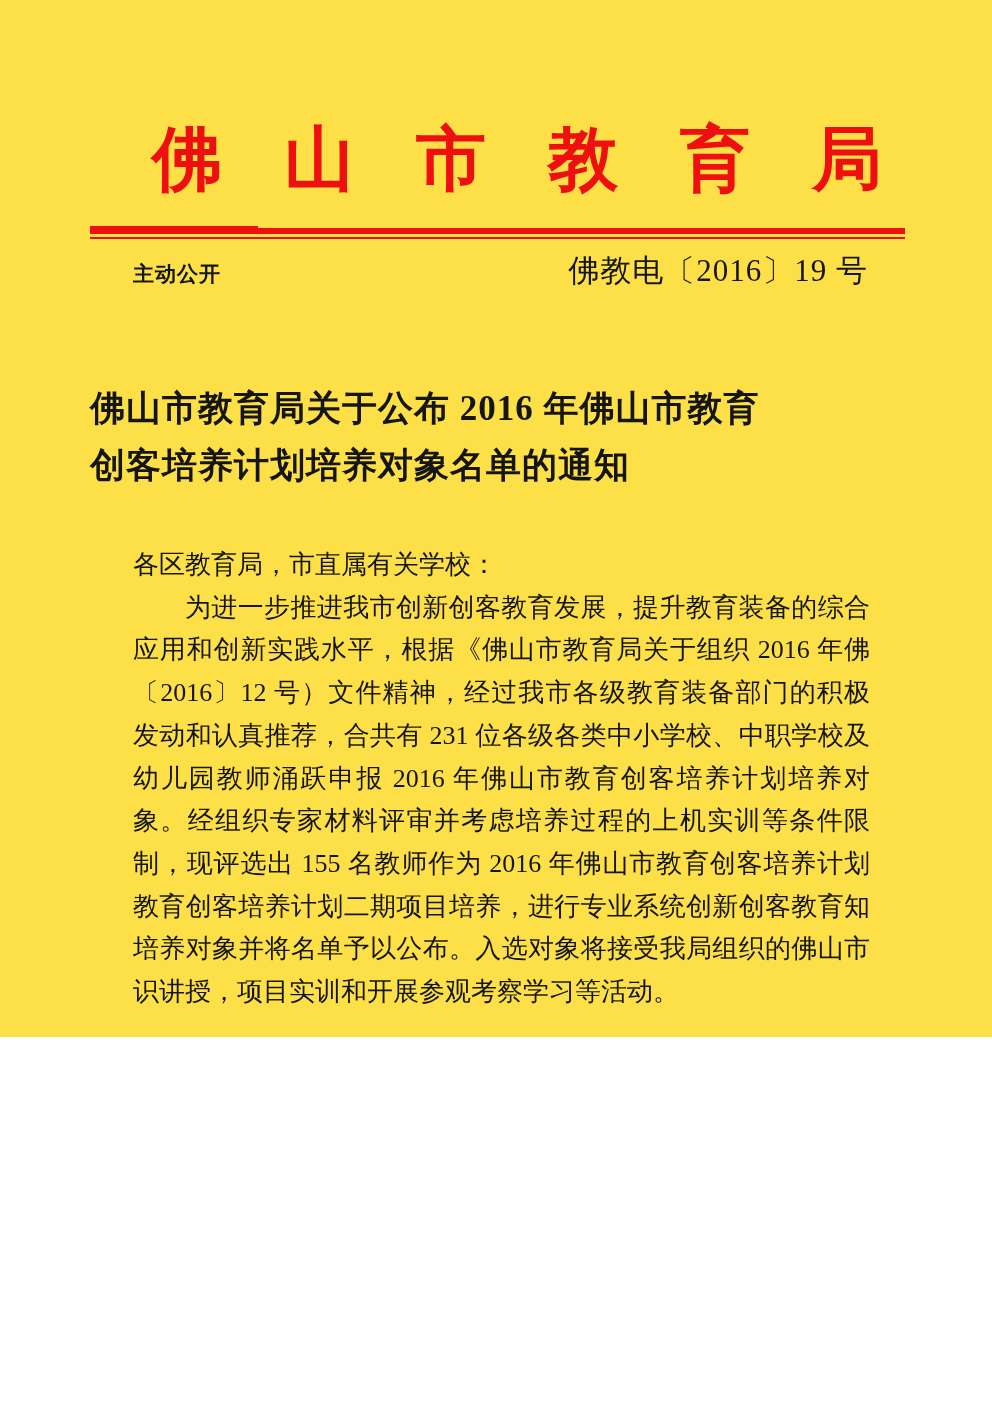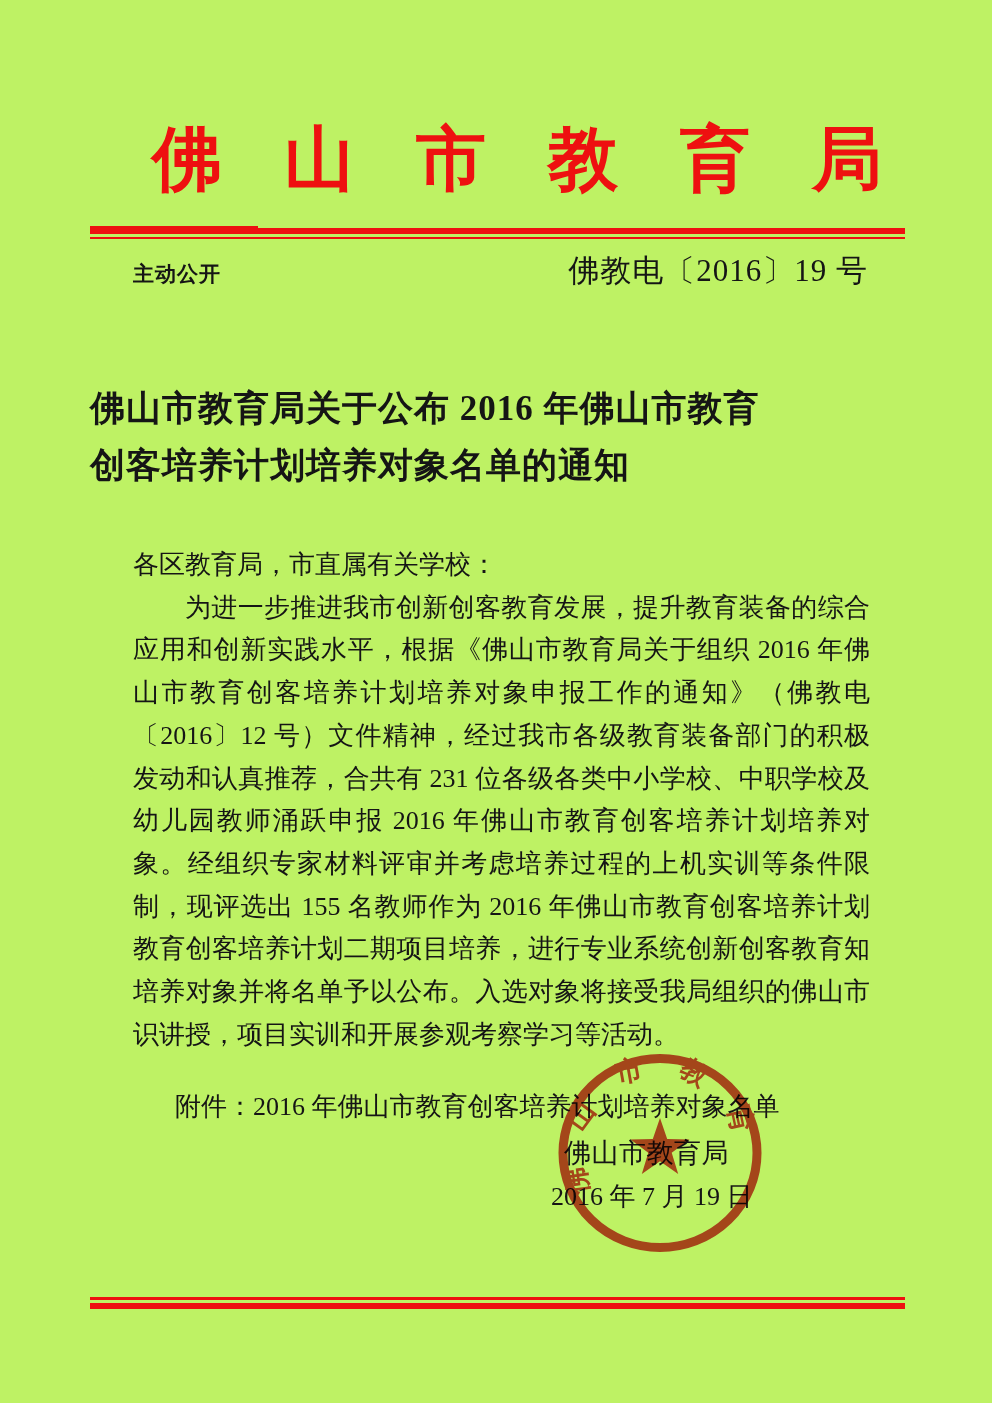--- a/index.html
+++ b/index.html
@@ -1,19 +1,19 @@
 <!DOCTYPE html>
 <html style="--red: #ee1010; --seal: #d93a31; --ink: #151515;"><head>
 <meta charset="utf-8">
 <style>
   html,body{margin:0;padding:0;background:#ffffff;}
   .page{
     position:relative;
-    width:992px;height:1403px;
-    background:#bef264;
+    width:992px;height:1037px;
+    background:#fde047;
     overflow:hidden;
     font-family:"Liberation Serif","DejaVu Serif",serif;
     color:var(--ink,#151515);
   }
   
   .agency{
     position:absolute;left:90px;top:112px;width:815px;
     font-size:70px;font-weight:bold;line-height:96px;
     color:var(--red,#ee1010);
     text-align:center;letter-spacing:62px;padding-left:62px;
@@ -79,21 +79,20 @@
 
   <div class="title">
     <div>佛山市教育局关于公布 2016 年佛山市教育</div>
     <div>创客培养计划培养对象名单的通知</div>
   </div>
 
   <div class="body">
     <div class="ln">各区教育局，市直属有关学校：</div>
     <div class="ln fill ind">为进一步推进我市创新创客教育发展，提升教育装备的综合</div>
     <div class="ln fill">应用和创新实践水平，根据《佛山市教育局关于组织 2016 年佛</div>
-    <div class="ln fill">山市教育创客培养计划培养对象申报工作的通知》（佛教电</div>
     <div class="ln fill">〔2016〕12 号）文件精神，经过我市各级教育装备部门的积极</div>
     <div class="ln fill">发动和认真推荐，合共有 231 位各级各类中小学校、中职学校及</div>
     <div class="ln fill">幼儿园教师涌跃申报 2016 年佛山市教育创客培养计划培养对</div>
     <div class="ln fill">象。经组织专家材料评审并考虑培养过程的上机实训等条件限</div>
     <div class="ln fill">制，现评选出 155 名教师作为 2016 年佛山市教育创客培养计划</div>
     <div class="ln fill">教育创客培养计划二期项目培养，进行专业系统创新创客教育知</div>
     <div class="ln fill">培养对象并将名单予以公布。入选对象将接受我局组织的佛山市</div>
     <div class="ln">识讲授，项目实训和开展参观考察学习等活动。</div>
   </div>
 

